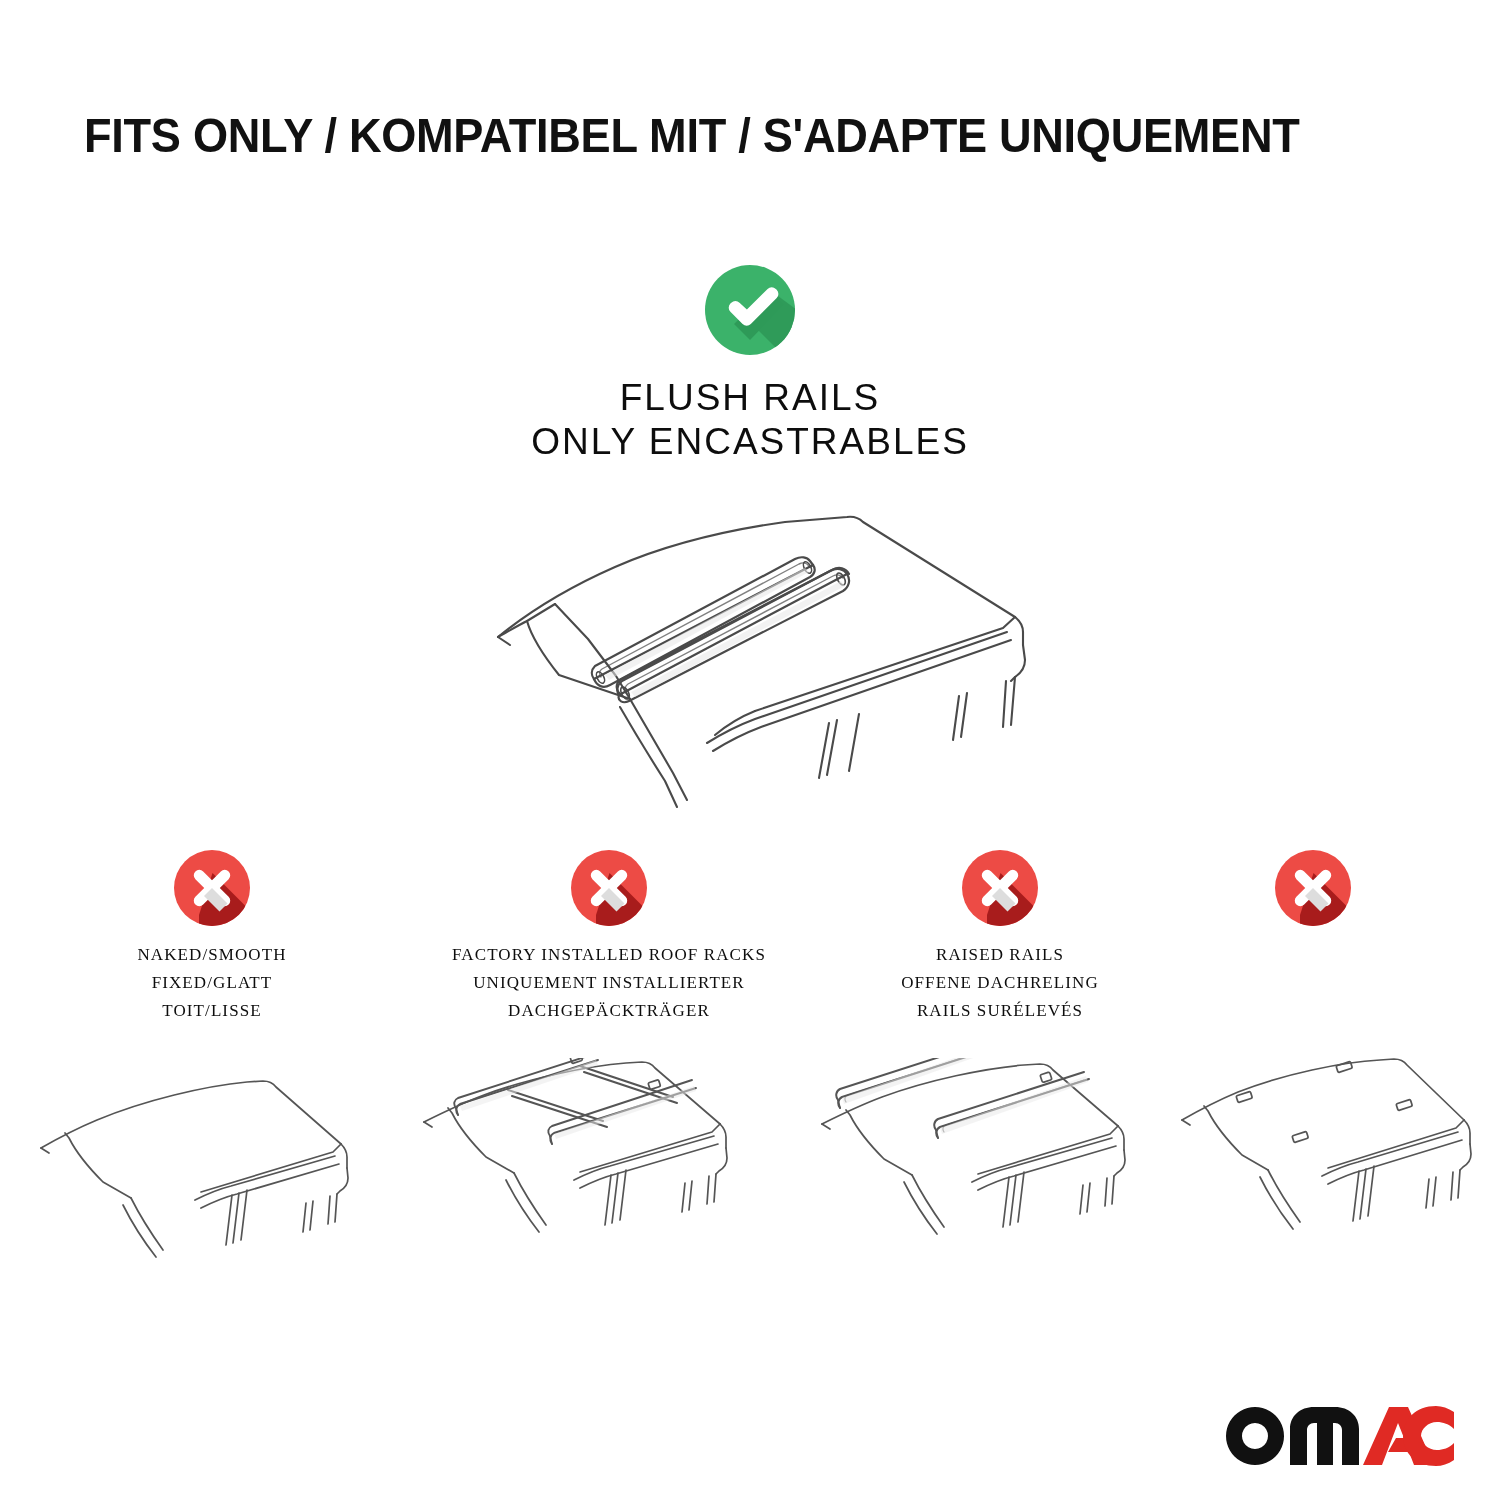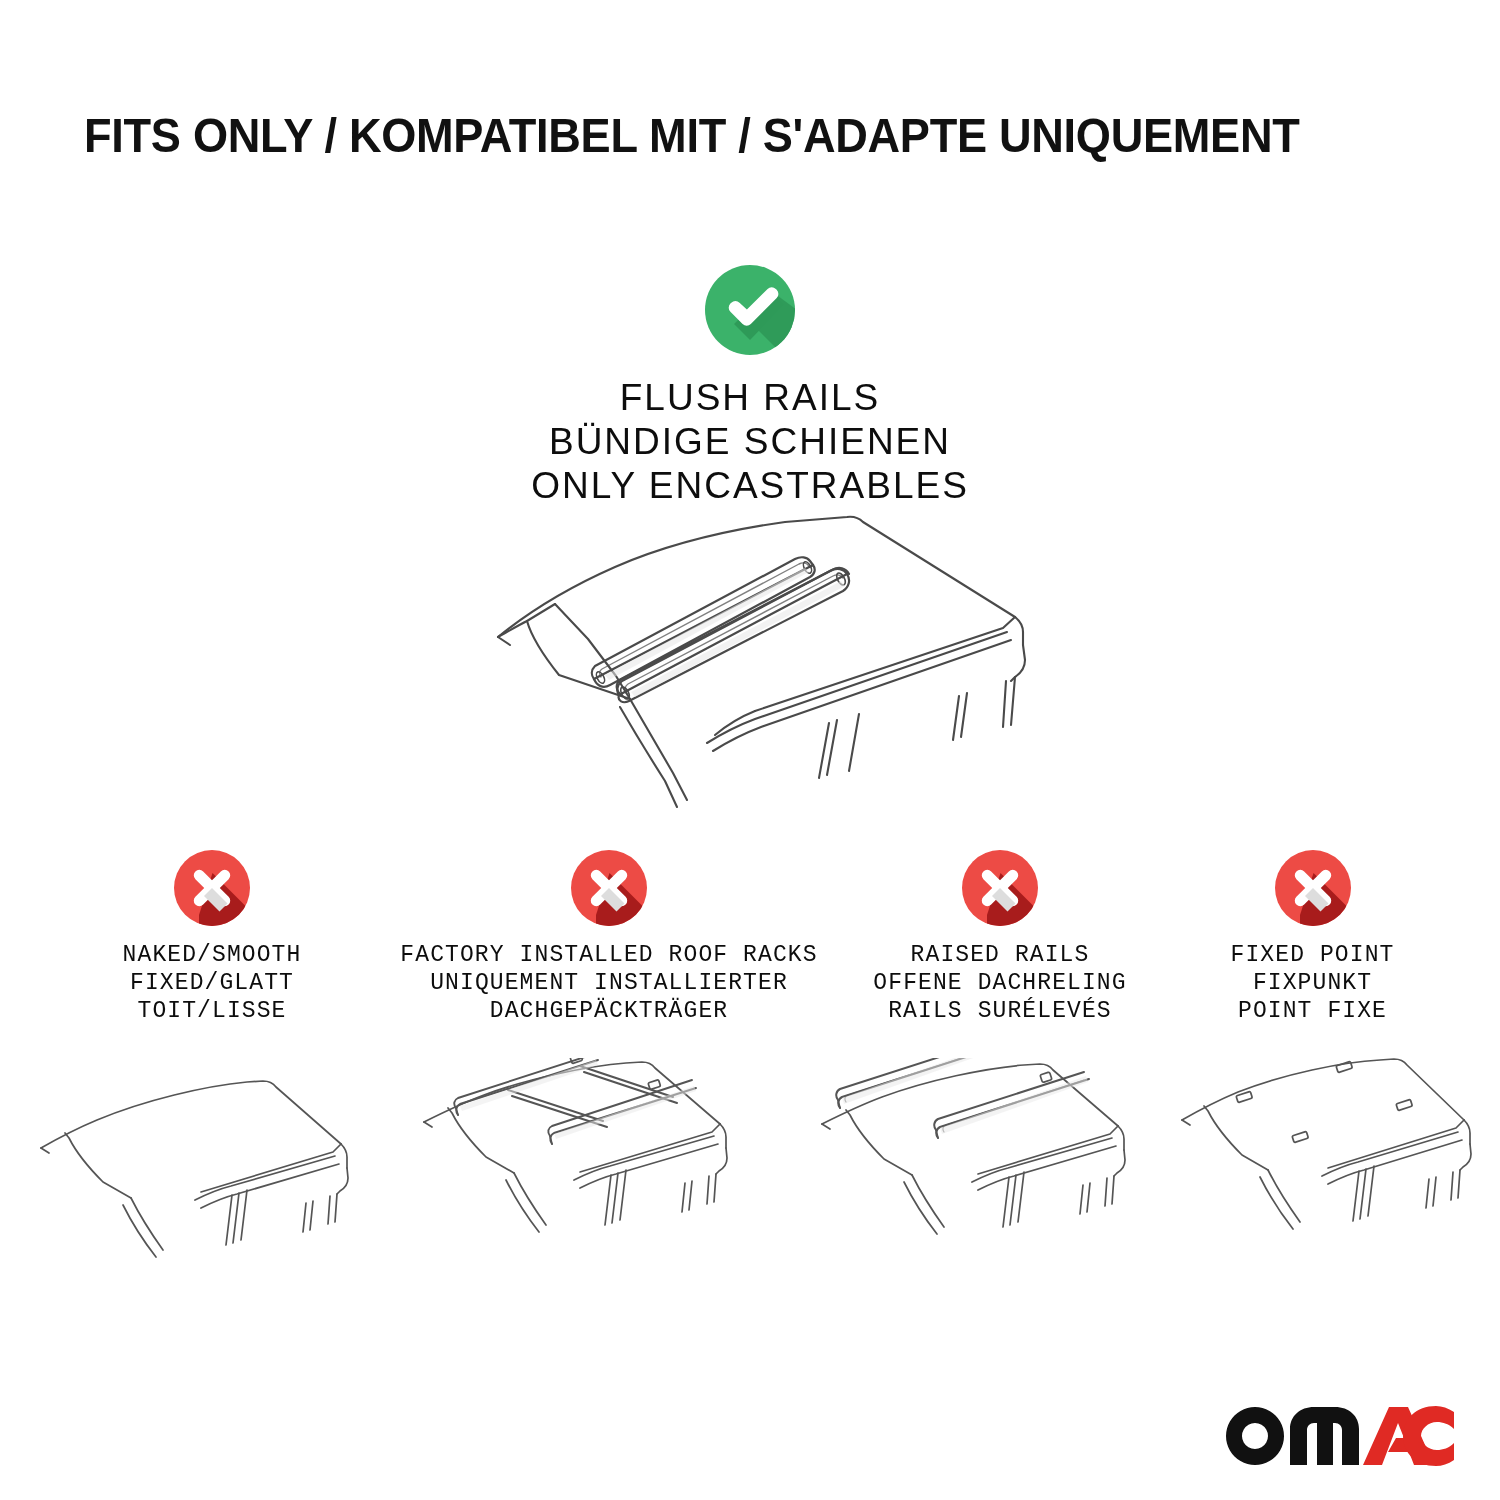--- a/index.html
+++ b/index.html
@@ -77,23 +77,23 @@
     position: absolute;
     text-align: center;
   }
   .excluded-col .x-icon-wrap {
     width: 86px;
     height: 86px;
     margin: 0 auto 10px auto;
     display: block;
   }
   .excluded-col .excl-labels {
-    font-family: Liberation Mono, monospace;
+    font-family: Liberation Serif, serif;
     font-weight: 300;
-    font-size: 23px;
+    font-size: 17px;
     line-height: 28px;
     letter-spacing: 1.1px;
     color: #0d0d0d;
   }
   .excluded-col .excl-labels > div { white-space: nowrap; }
 
   .col-0 { left: 52px;   top: 0;  width: 320px; }
   .col-1 { left: 384px;  top: 0;  width: 450px; }
   .col-2 { left: 845px;  top: 0;  width: 310px; }
   .col-3 { left: 1180px; top: 0;  width: 265px; }
@@ -138,21 +138,20 @@
         <path d="M70.5 31.0 L86 46.5 L52 82 L36 66 L45 57 L52 64 Z" fill="#2E9A58"></path>
         <path d="M52 64 L99 111 L110 111 L110 60 L70.5 31 Z" fill="#2E9A58" opacity="0.95"></path>
       </g>
 
       <path d="M44.6 66.0 L32.4 53.8 a5.8 5.8 0 0 1 0 -8.2 l0.9 -0.9 a5.8 5.8 0 0 1 8.2 0 L48.9 51.6 L69.6 30.9 a5.8 5.8 0 0 1 8.2 0 l0.9 0.9 a5.8 5.8 0 0 1 0 8.2 L52.8 66.0 a5.8 5.8 0 0 1 -8.2 0 Z" fill="#ffffff"></path>
     </svg>
   </span>
 
   <div class="primary-labels">
     <div>FLUSH RAILS</div>
-    <div>BÜNDIGE SCHIENEN</div>
     <div>ONLY ENCASTRABLES</div>
   </div>
 </div>
 
 <div class="primary-illustration">
   <svg viewBox="0 0 620 320" width="620" height="320" aria-hidden="true">
     <g fill="none" stroke="#4a4a4a" stroke-width="2.1" stroke-linejoin="round" stroke-linecap="round">
 
       <path d="M43 142 C70 120 110 94 160 72 C215 48 280 34 330 27 L392 22
                C400 21 404 23 408 27 L560 122"></path>
@@ -305,25 +304,20 @@
         </g>
         <g fill="#ffffff">
           <rect x="19.5" y="37.5" width="47" height="11" rx="5.5" transform="rotate(45 43 43)"></rect>
           <rect x="19.5" y="37.5" width="47" height="11" rx="5.5" transform="rotate(-45 43 43)"></rect>
         </g>
         <g clip-path="url(#clipRed3)" fill="#dddddd">
           <path d="M43 43 L58.5 58.5 L50.5 66.5 L35 51 Z"></path>
         </g>
       </svg>
     </span>
-    <div class="excl-labels">
-      <div>FIXED POINT</div>
-      <div>FIXPUNKT</div>
-      <div>POINT FIXE</div>
-    </div>
   </div>
 </div>
 
 <div class="roof-thumb rt-0">
   <svg viewBox="0 0 370 250" width="370" height="250" aria-hidden="true">
     <g fill="none" stroke="#555555" stroke-width="1.7" stroke-linejoin="round" stroke-linecap="round">
       <path d="M6 90 C20 82 38 72 62 62 C110 42 170 28 212 24 L228 23 C234 23 238 25 241 29 L306 86"></path>
       <path d="M6 90 L14 95"></path>
       <path d="M30 75 L34 80 C40 92 52 108 68 124 L96 140"></path>
       <path d="M96 140 C106 160 118 178 128 192"></path>

